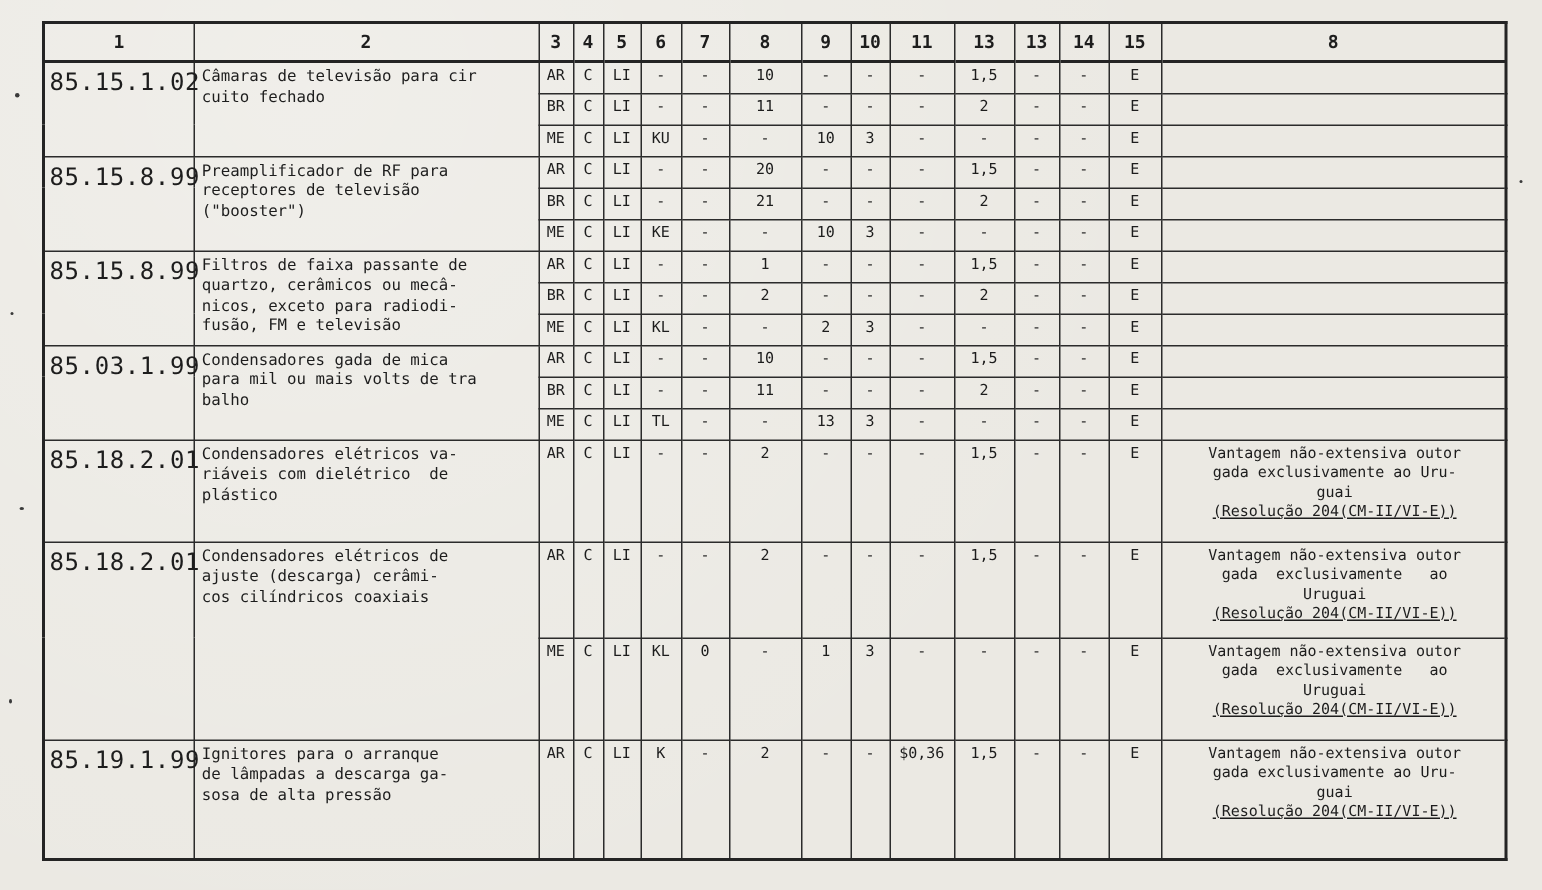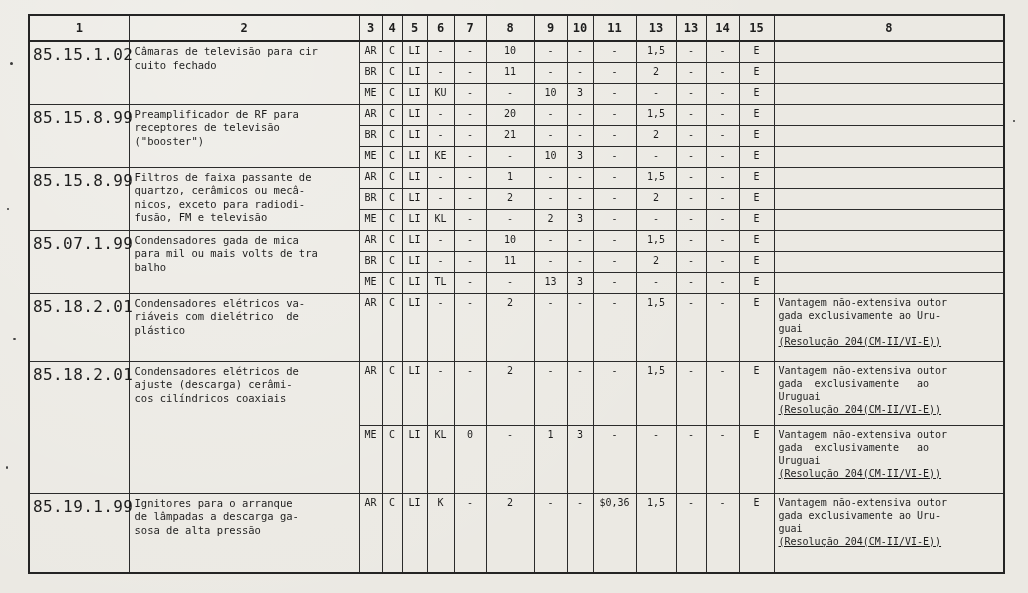--- a/index.html
+++ b/index.html
@@ -55,21 +55,21 @@
   td.c-sm {
     font-size: 10px;
     text-align: center;
     vertical-align: top;
     padding: 3px 1px 1px 1px;
     overflow: hidden;
   }
   td.c-obs {
     font-size: 10px;
     line-height: 13px;
-    text-align: left;
+    text-align: center;
     vertical-align: top;
     white-space: pre-wrap;
     padding: 2px 2px 2px 4px;
     margin-top: 47px;
   }
   .obs-ref { text-decoration: underline; }
   .speck { position: absolute; background: #3a3a3a; border-radius: 50%; }
   .speck.s1 { left: 10px;  top: 62px;  width: 3px; height: 3px; }
   .speck.s2 { left: 7px;   top: 208px; width: 2px; height: 2px; }
   .speck.s3 { left: 13px;  top: 338px; width: 3px; height: 2px; }
@@ -276,21 +276,21 @@
           <td class="c-sm">2</td>
           <td class="c-sm">3</td>
           <td class="c-sm">-</td>
           <td class="c-sm">-</td>
           <td class="c-sm">-</td>
           <td class="c-sm">-</td>
           <td class="c-sm">E</td>
           <td class="c-obs"><span></span><span class="obs-ref"></span></td>
         </tr>
         <tr style="height: 21px;">
-          <td class="c-code" rowspan="3">85.07.1.99</td>
+          <td class="c-code" rowspan="3">85.03.1.99</td>
           <td class="c-desc" rowspan="3">Condensadores gada de mica
 para mil ou mais volts de tra
 balho</td>
           <td class="c-sm">AR</td>
           <td class="c-sm">C</td>
           <td class="c-sm">LI</td>
           <td class="c-sm">-</td>
           <td class="c-sm">-</td>
           <td class="c-sm">10</td>
           <td class="c-sm">-</td>

